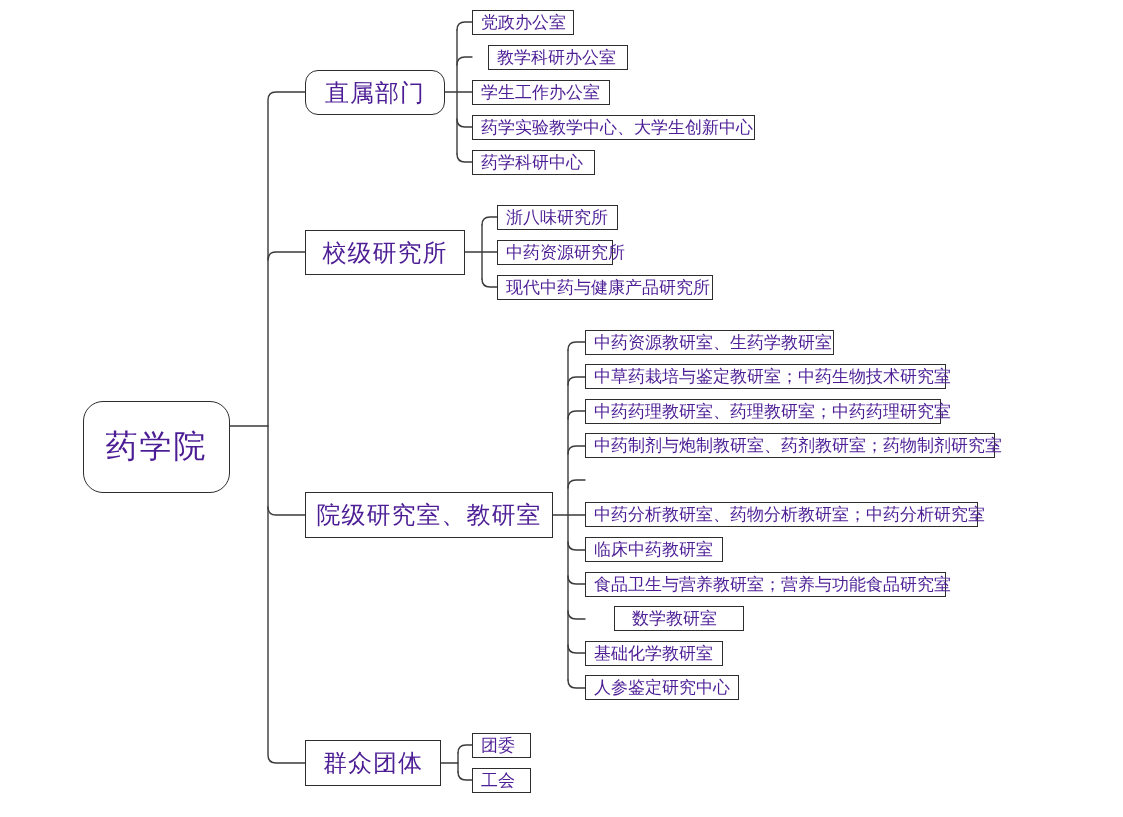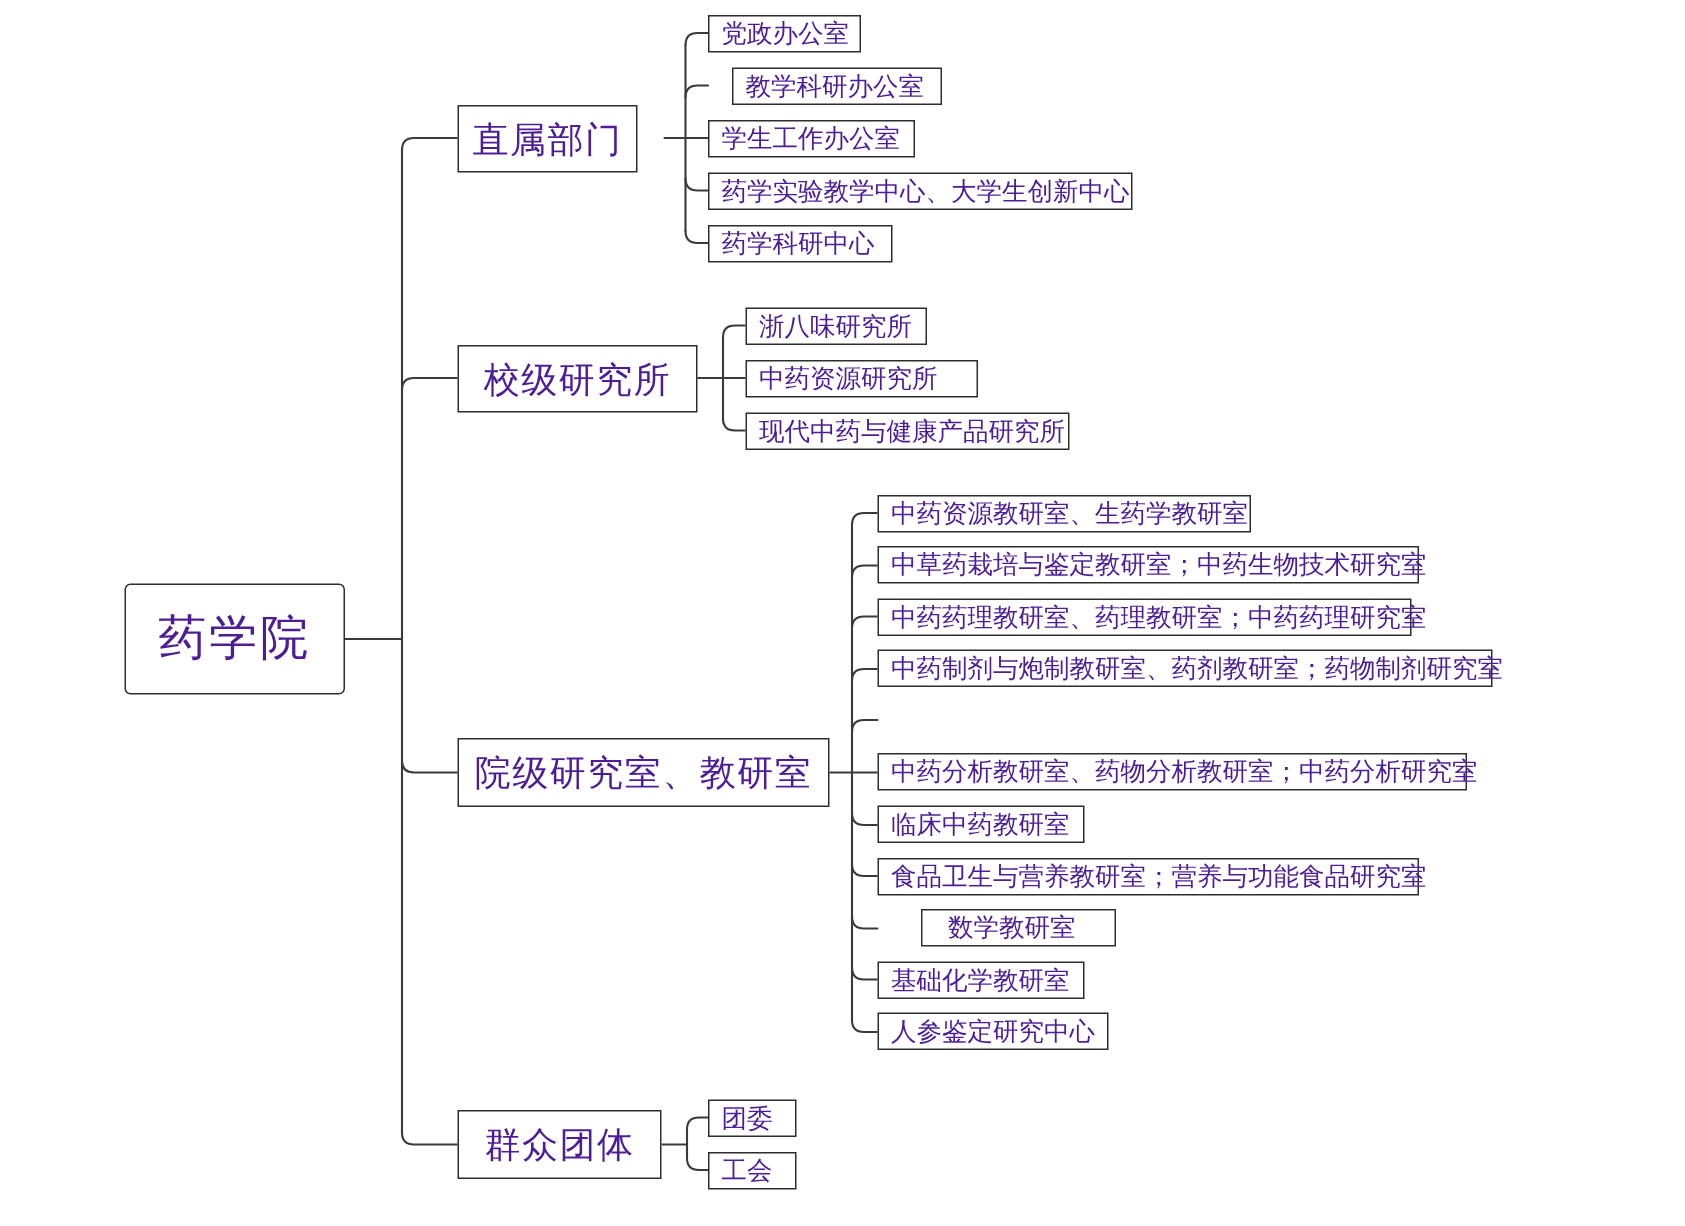--- a/index.html
+++ b/index.html
@@ -6,21 +6,21 @@
   .canvas{
     position:relative;width:1123px;height:817px;background:#ffffff;
     font-family:"Liberation Sans","DejaVu Sans",sans-serif;overflow:hidden;color:#111;
   }
   .canvas svg{position:absolute;left:0;top:0;}
   .node{
     position:absolute;box-sizing:border-box;background:#ffffff;
     border:1.5px solid #2d2d2d;display:flex;align-items:center;
     white-space:nowrap;color:#4c1d95;
   }
-  .root{justify-content:center;border-radius:4px;font-size:32px;letter-spacing:2px;height:74px;}
+  .root{justify-content:center;border-radius:20px;font-size:32px;letter-spacing:2px;height:92px;margin-top:12px;}
   .parent{justify-content:center;font-size:24px;letter-spacing:1px;height:45px;}
   .child{font-size:17px;padding-left:8px;height:25px;border-width:1.2px;}
 </style>
 </head>
 <body>
 
 <div class="canvas">
 
   <svg width="1123" height="817">
     <g stroke="#3a3a3a" stroke-width="1.4" fill="none" stroke-linecap="round">
@@ -58,33 +58,33 @@
 
       <path d="M441,763 H458"></path>
       <path d="M458,753 V772"></path>
       <path d="M458,753 Q458,745 466,745 H472"></path>
       <path d="M458,772 Q458,780 466,780 H472"></path>
     </g>
   </svg>
 
   <div class="node root" style="left:83px;top:389px;width:147px;">药学院</div>
 
-  <div class="node parent" style="left:305px;top:70px;width:120px;">直属部门</div>
+  <div class="node parent" style="left:305px;top:70px;width:140px;border-radius:13px;">直属部门</div>
   <div class="node parent" style="left:305px;top:230px;width:160px;">校级研究所</div>
   <div class="node parent" style="left:305px;top:492px;width:248px;height:46px;">院级研究室、教研室</div>
   <div class="node parent" style="left:305px;top:740px;width:136px;height:46px;">群众团体</div>
 
   <div class="node child" style="left:472px;top:10px;width:102px;">党政办公室</div>
   <div class="node child" style="left:488px;top:45px;width:140px;">教学科研办公室</div>
   <div class="node child" style="left:472px;top:80px;width:138px;">学生工作办公室</div>
   <div class="node child" style="left:472px;top:115px;width:283px;">药学实验教学中心、大学生创新中心</div>
   <div class="node child" style="left:472px;top:150px;width:123px;">药学科研中心</div>
 
   <div class="node child" style="left:497px;top:205px;width:121px;">浙八味研究所</div>
-  <div class="node child" style="left:497px;top:240px;width:155px;">中药资源研究所</div>
+  <div class="node child" style="left:497px;top:240px;width:116px;">中药资源研究所</div>
   <div class="node child" style="left:497px;top:275px;width:216px;">现代中药与健康产品研究所</div>
 
   <div class="node child" style="left:585px;top:330px;width:249px;">中药资源教研室、生药学教研室</div>
   <div class="node child" style="left:585px;top:364px;width:361px;">中草药栽培与鉴定教研室；中药生物技术研究室</div>
   <div class="node child" style="left:585px;top:399px;width:356px;">中药药理教研室、药理教研室；中药药理研究室</div>
   <div class="node child" style="left:585px;top:433px;width:410px;">中药制剂与炮制教研室、药剂教研室；药物制剂研究室</div>
   <div class="node child" style="left:585px;top:502px;width:393px;">中药分析教研室、药物分析教研室；中药分析研究室</div>
   <div class="node child" style="left:585px;top:537px;width:138px;">临床中药教研室</div>
   <div class="node child" style="left:585px;top:572px;width:361px;">食品卫生与营养教研室；营养与功能食品研究室</div>
   <div class="node child" style="left:614px;top:606px;width:130px;padding-left:17px;">数学教研室</div>

